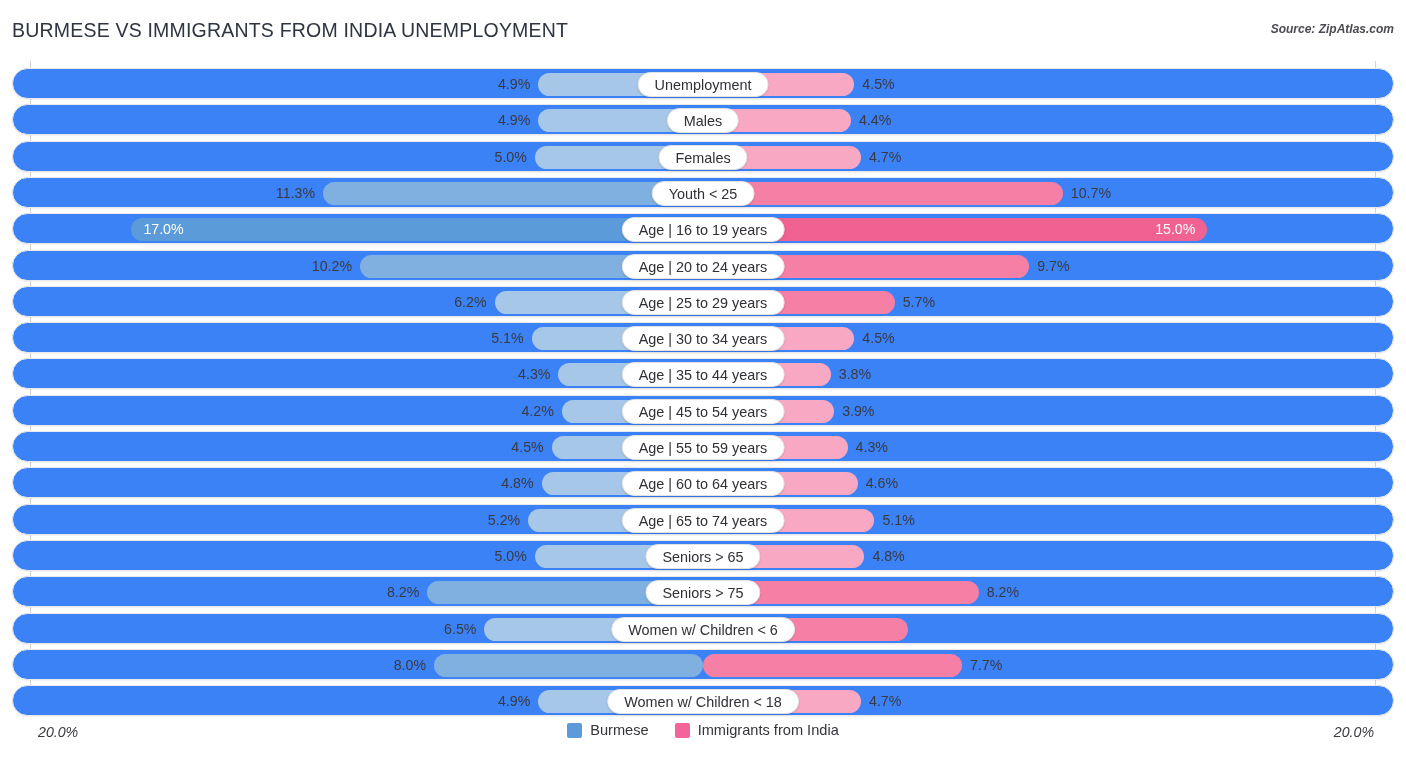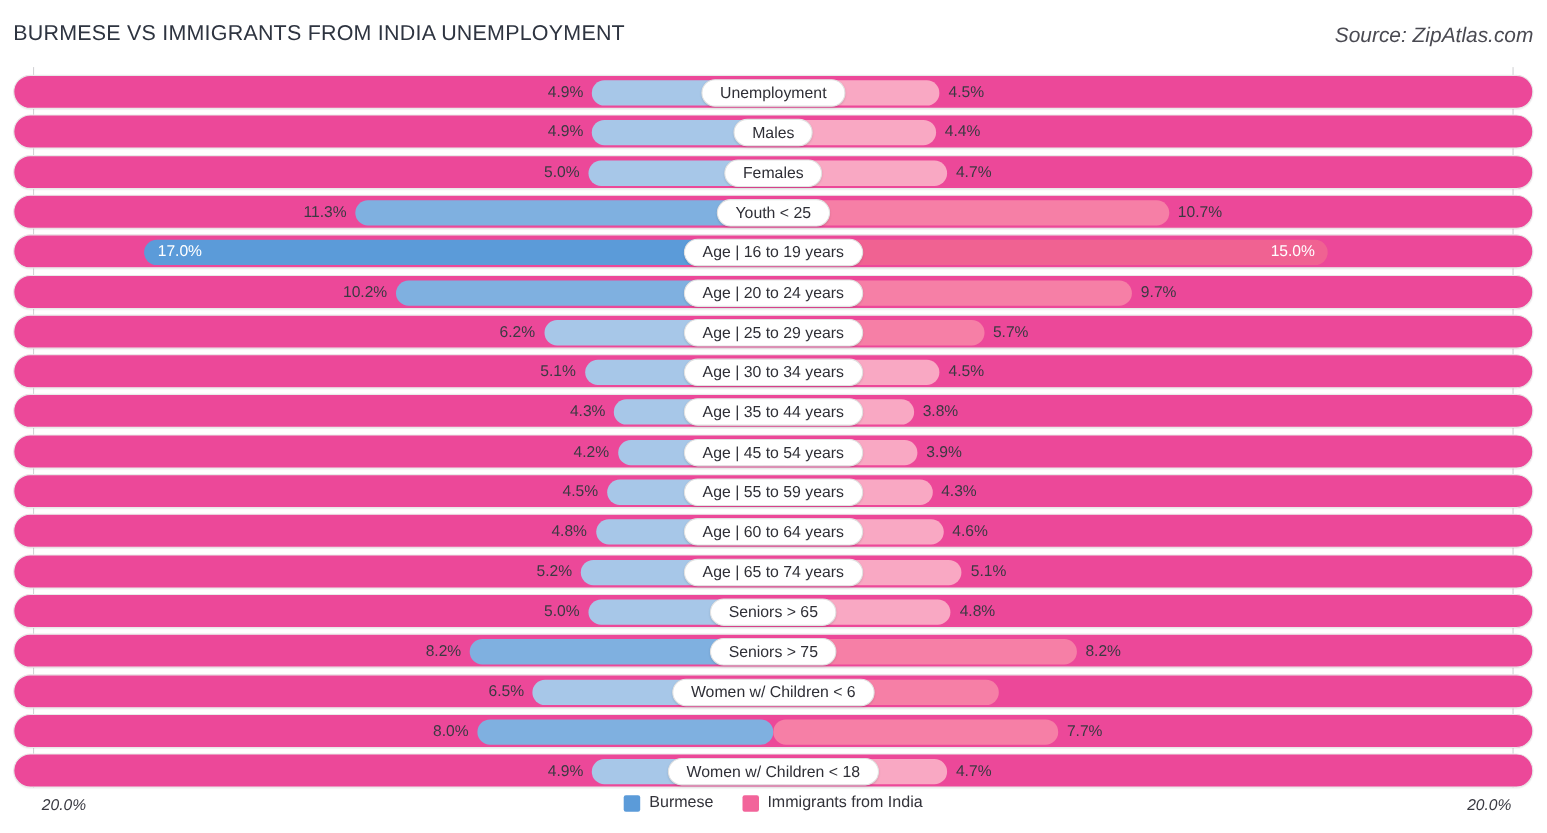--- a/index.html
+++ b/index.html
@@ -14,41 +14,41 @@
 
   
   .title {
     position: absolute; left: 12px; top: 19px;
     font-size: 19.5px; letter-spacing: .2px;
     color: #2e3440; font-weight: 400;
     white-space: nowrap;
   }
   .source {
     position: absolute; right: 12px; top: 22px;
-    font-size: 19px; font-style: italic; font-weight: normal;
+    font-size: 12px; font-style: italic; font-weight: bold;
     color: #4a4a52; white-space: nowrap;
   }
 
   
   .plot {
     position: absolute; left: 0; top: 61px;
     width: 1406px; height: 655px;
   }
   .axis-line {
     position: absolute; top: 0; width: 1px; height: 655px;
     background: #d3d3d6;
   }
   .axis-left  { left: 30px; }
   .axis-right { left: 1375px; }
 
   
   .row {
     position: absolute; left: 12px; width: 1382px; height: 31px;
     border-radius: 15.5px;
-    background: #ec4899;
+    background: #3b82f6;
     border: 1px solid #e9e9e9;
     box-shadow: 0 1px 1px rgba(0,0,0,.06);
   }
   .bars {
     position: absolute; left: 0; top: 0; width: 100%; height: 100%;
   }
   
   .bar {
     position: absolute; top: 4px; height: 23px;
     border-radius: 11.5px;

